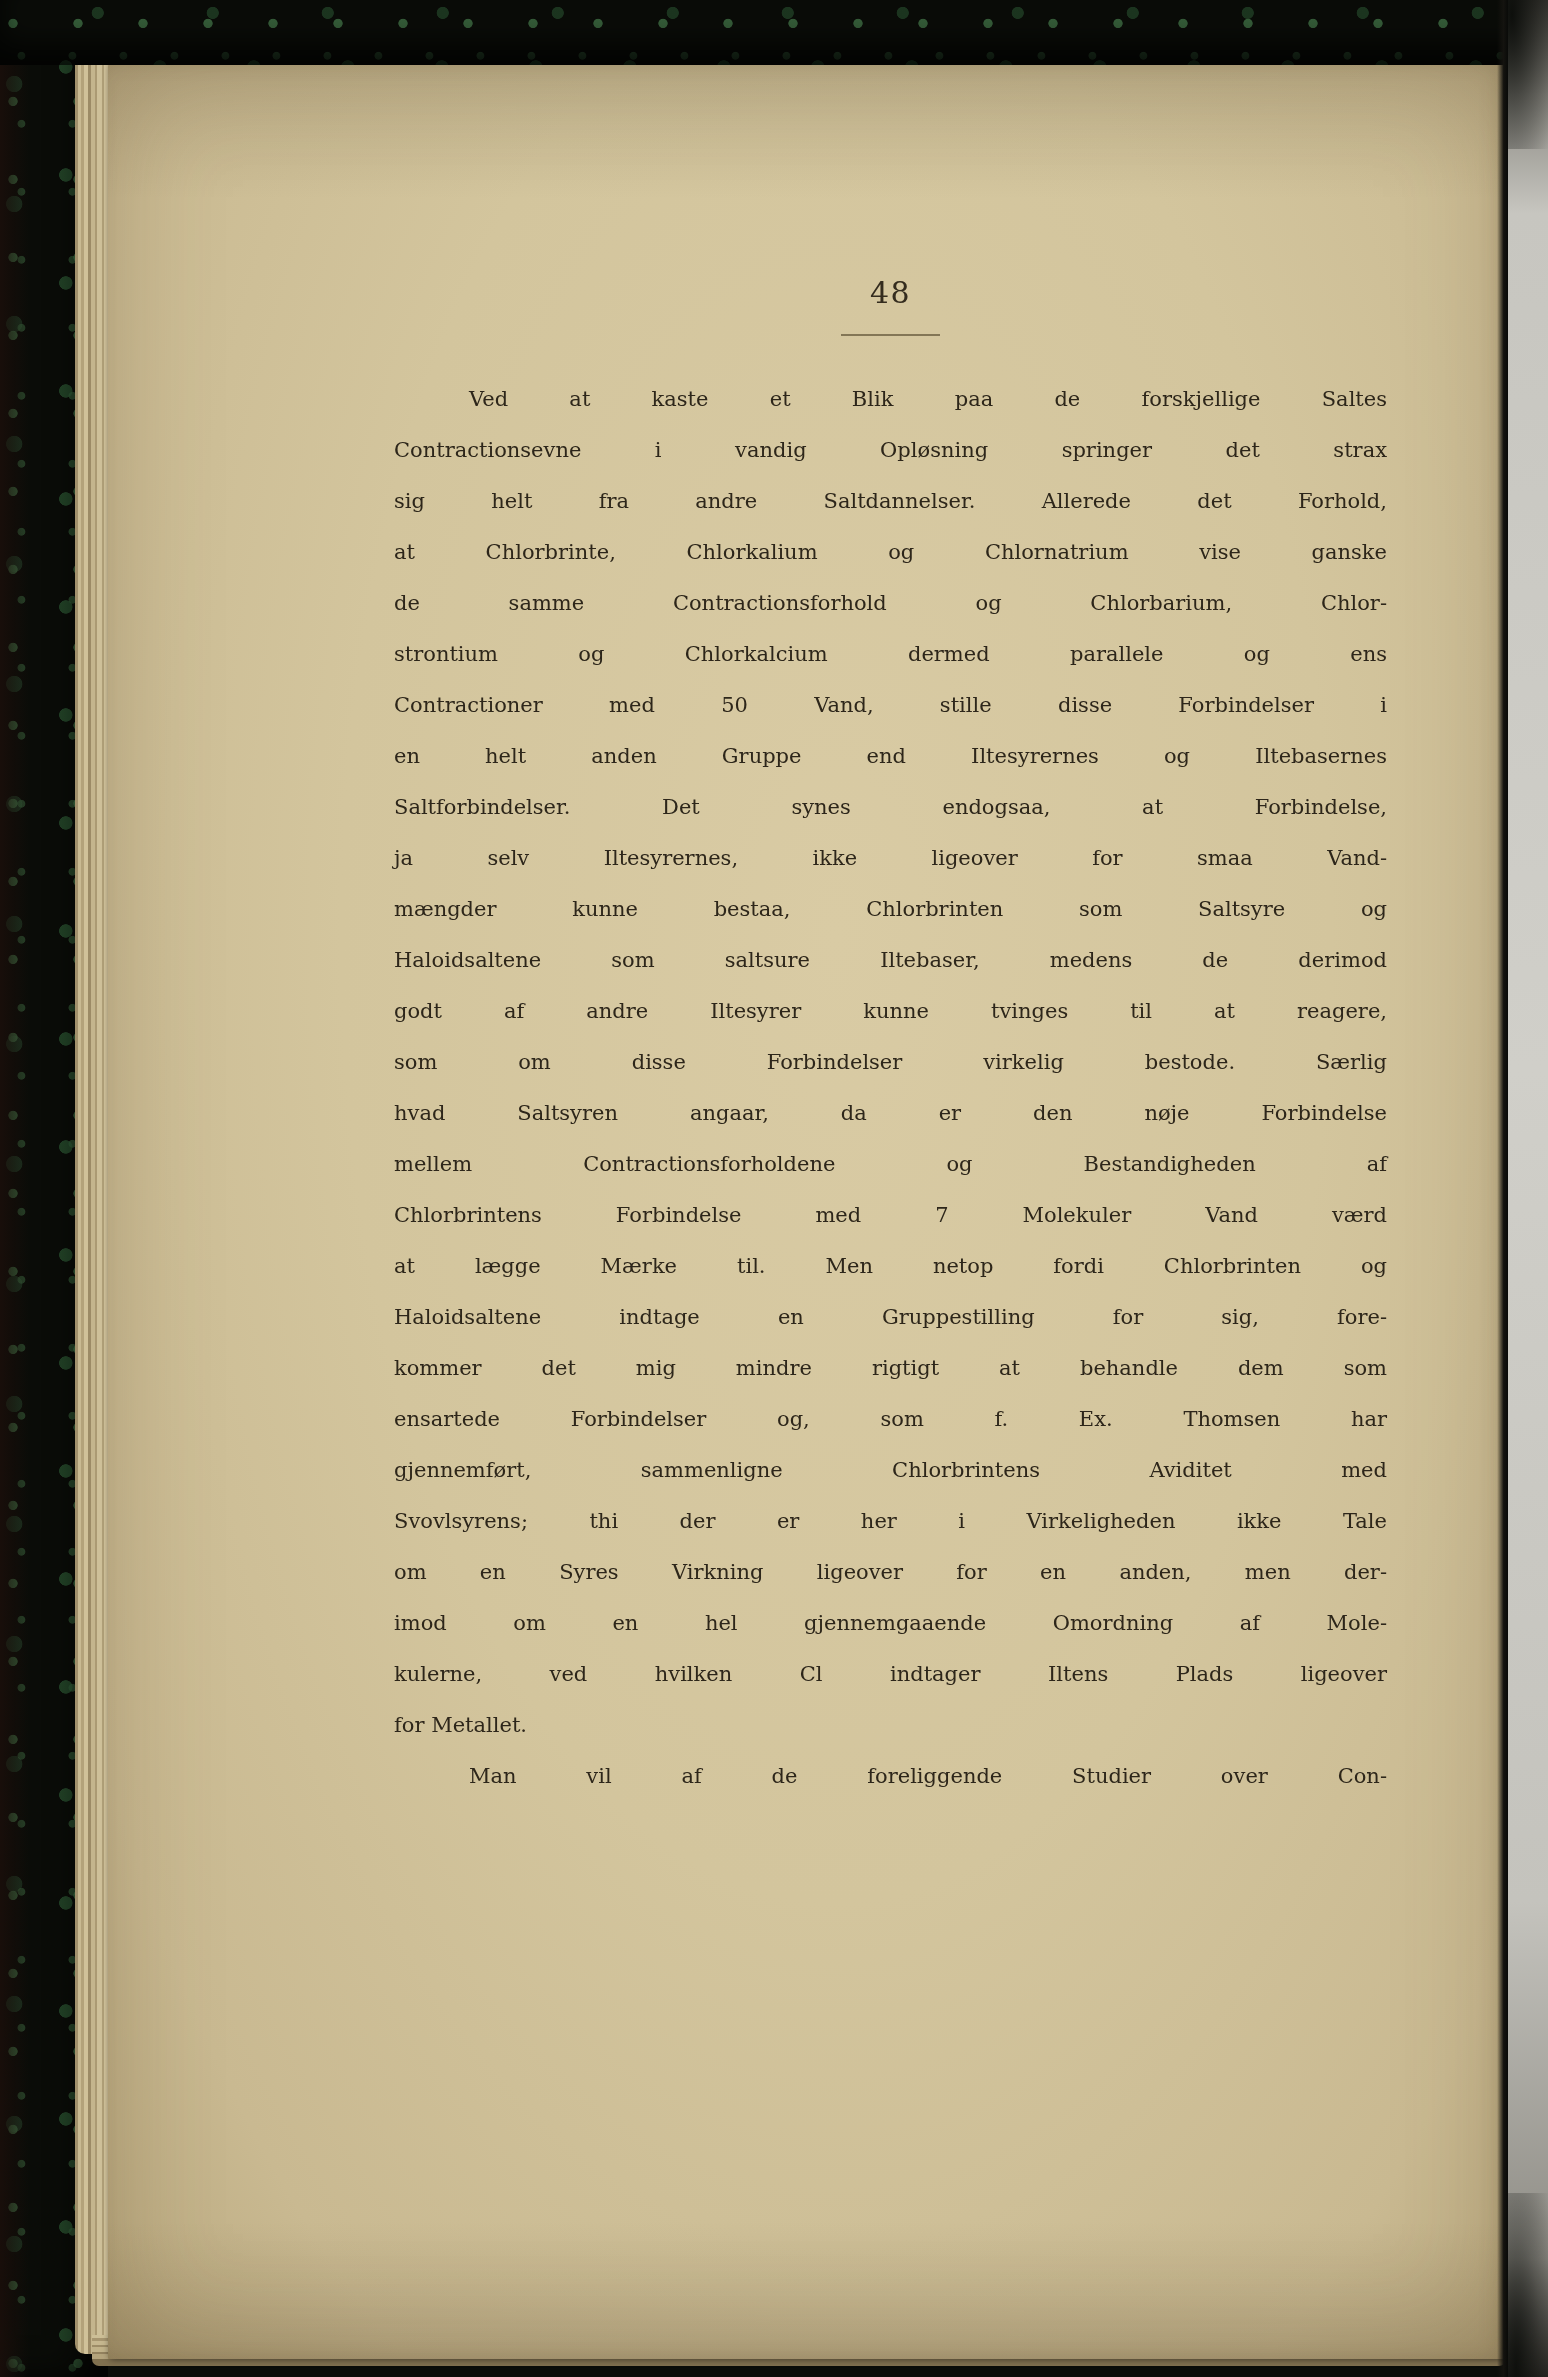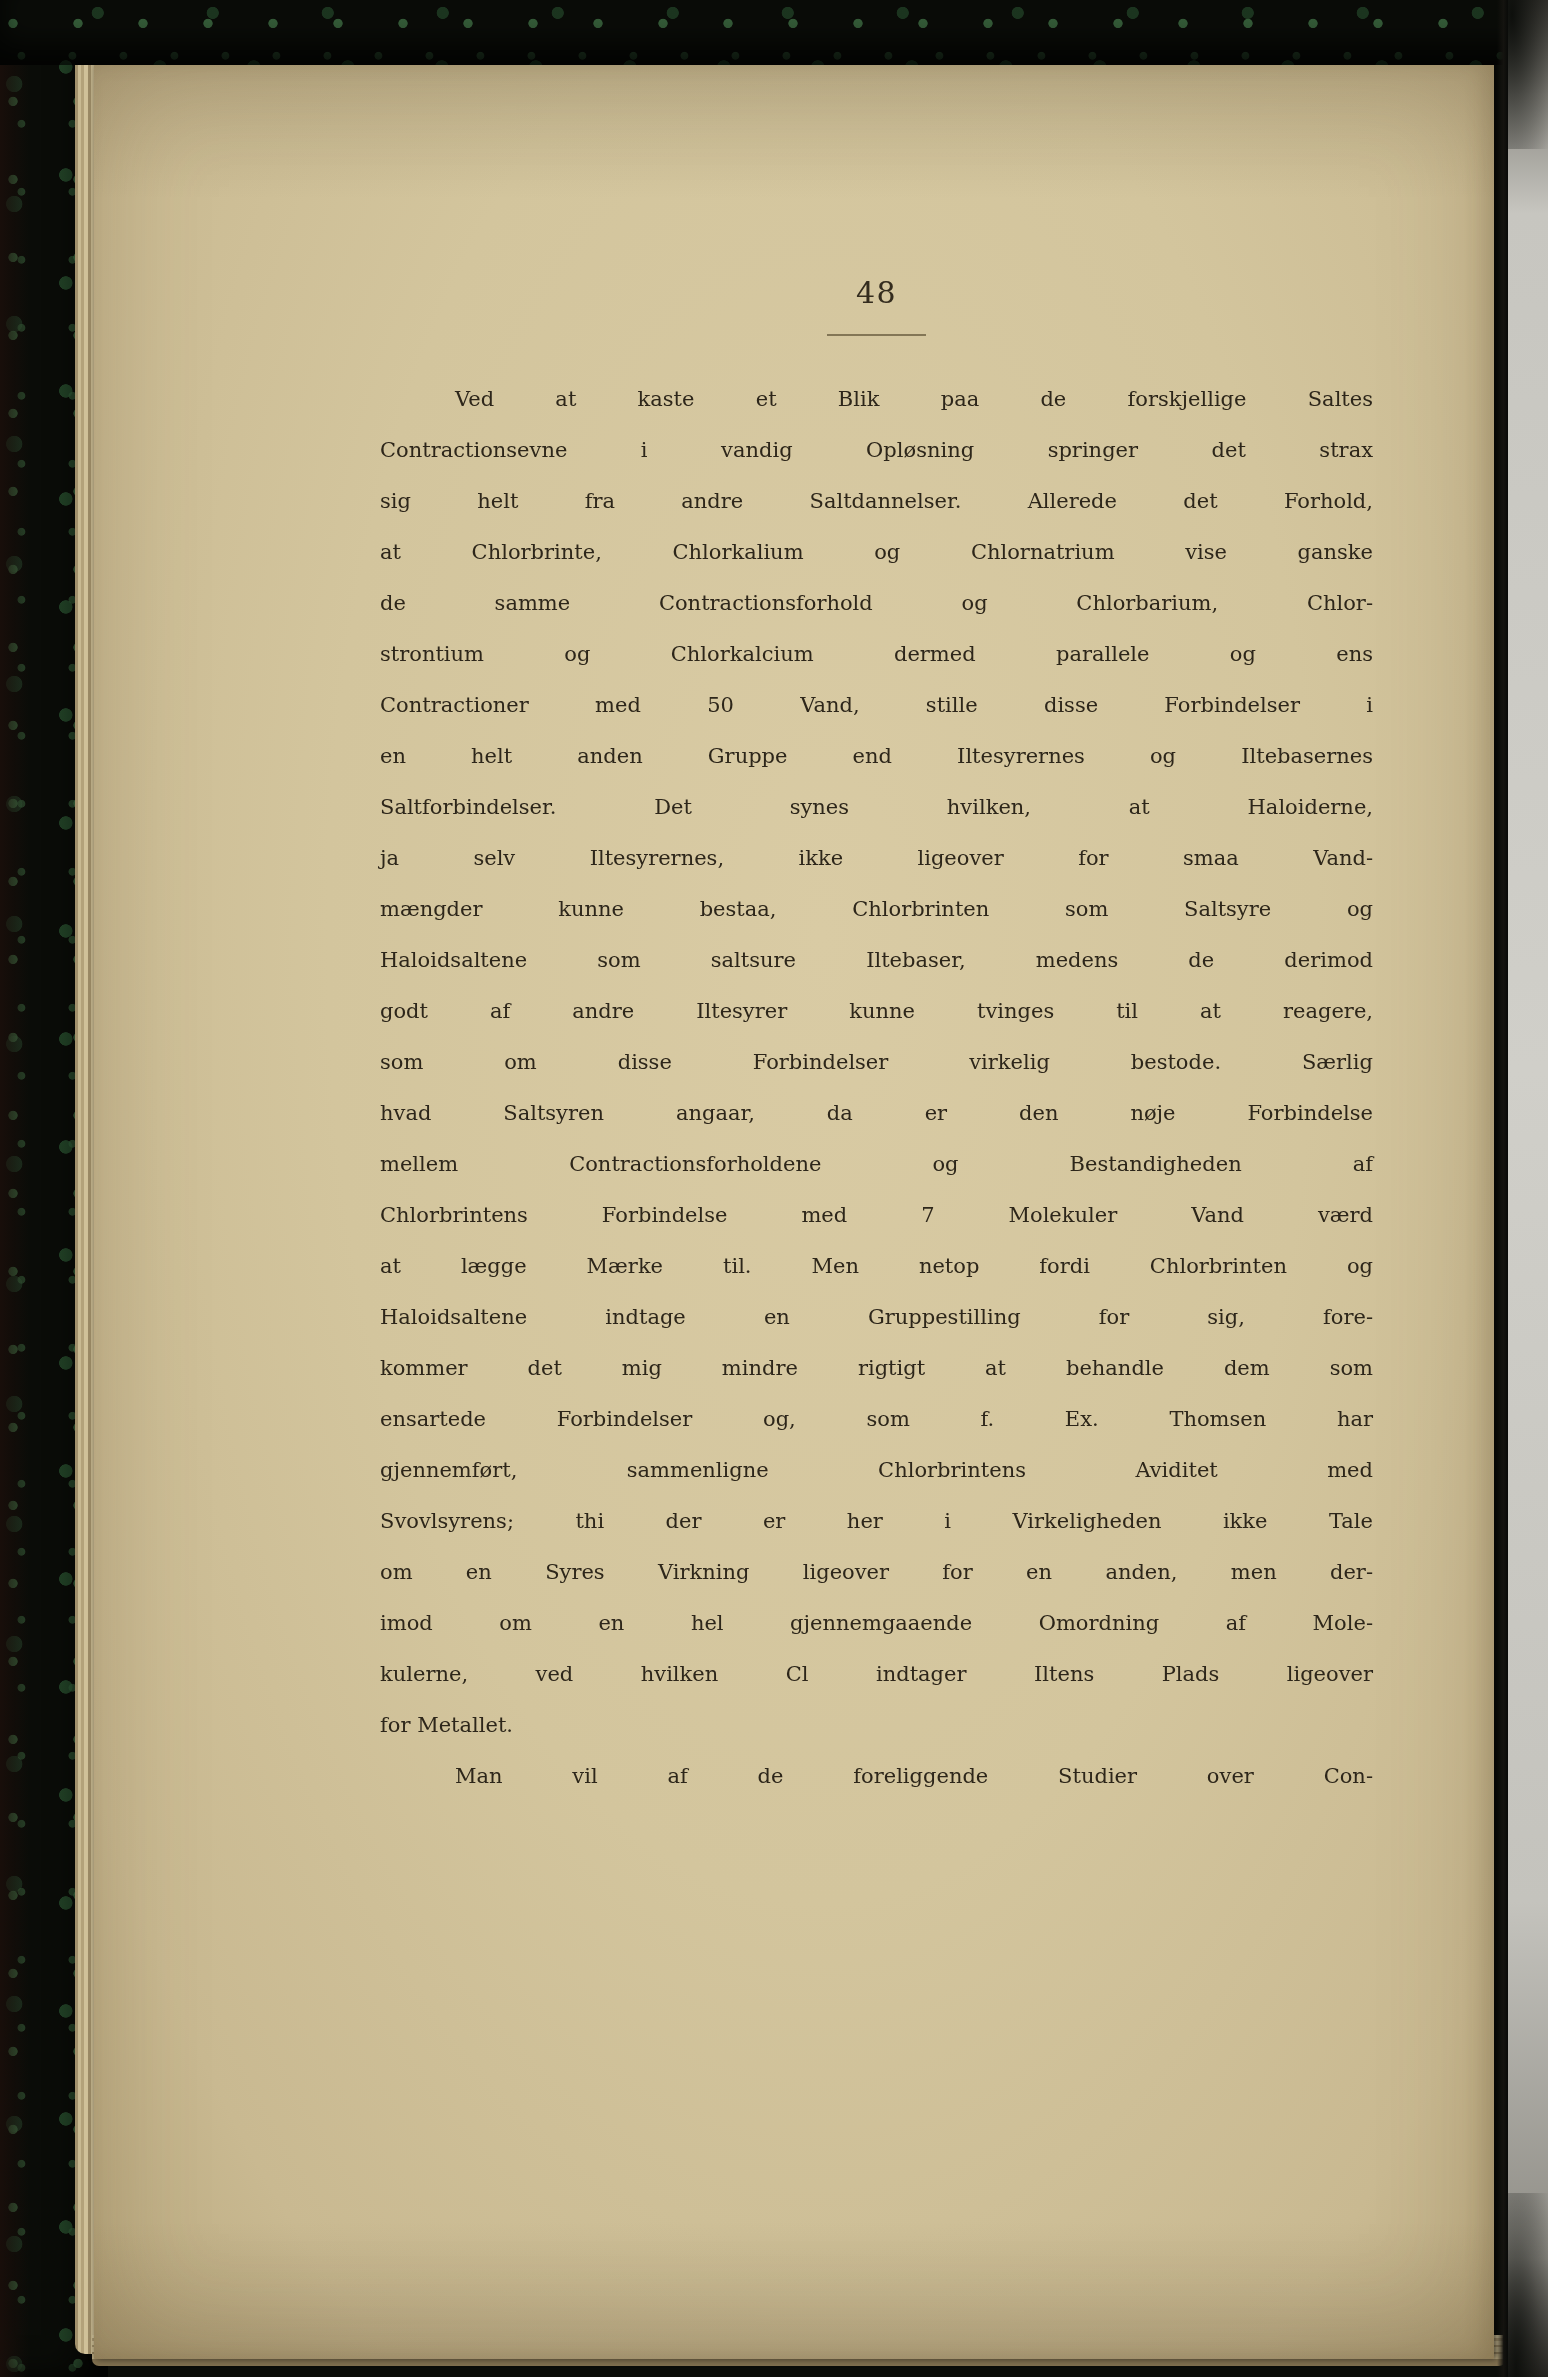--- a/index.html
+++ b/index.html
@@ -62,21 +62,21 @@
     width: 1414px; height: 31px;
     background: repeating-linear-gradient(180deg,
       #cdbf97 0 3.5px, #a79670 3.5px 5.7px, #c6b78f 5.7px 10px,
       #9d8c67 10px 12px, #c1b289 12px 17px, #93825e 17px 19px,
       #b4a47c 19px 24px, #80704f 24px 31px);
     border-radius: 0 0 7px 7px;
   }
   
   .page {
     position: absolute;
-    left: 94px; top: 62px;
+    left: 108px; top: 62px;
     width: 1400px; height: 2297px;
     background:
       radial-gradient(ellipse at 52% 38%, #d9cba4 0%, #d3c59d 48%, #c9b991 82%, #b9a87e 100%);
     box-shadow:
       inset 0 0 113px rgba(92,72,40,.28),
       inset -10px 0 20px rgba(80,60,30,.18),
       2.8px 0 7px rgba(0,0,0,.6);
     border-radius: 4.3px 1.4px 1.4px 1.4px;
   }
   .page-inner-shade {
@@ -178,21 +178,21 @@
       <div class="heading-rule"></div>
       <div class="body-text" id="body-text">
           <div class="line just indent">Ved at kaste et Blik paa de forskjellige Saltes</div>
           <div class="line just">Contractionsevne i vandig Opløsning springer det strax</div>
           <div class="line just">sig helt fra andre Saltdannelser. Allerede det Forhold,</div>
           <div class="line just">at Chlorbrinte, Chlorkalium og Chlornatrium vise ganske</div>
           <div class="line just">de samme Contractionsforhold og Chlorbarium, Chlor-</div>
           <div class="line just">strontium og Chlorkalcium dermed parallele og ens</div>
           <div class="line just">Contractioner med 50 Vand, stille disse Forbindelser i</div>
           <div class="line just">en helt anden Gruppe end Iltesyrernes og Iltebasernes</div>
-          <div class="line just">Saltforbindelser. Det synes hvilken, at Haloiderne,</div>
+          <div class="line just">Saltforbindelser. Det synes endogsaa, at Forbindelse,</div>
           <div class="line just">ja selv Iltesyrernes, ikke ligeover for smaa Vand-</div>
           <div class="line just">mængder kunne bestaa, Chlorbrinten som Saltsyre og</div>
           <div class="line just">Haloidsaltene som saltsure Iltebaser, medens de derimod</div>
           <div class="line just">godt af andre Iltesyrer kunne tvinges til at reagere,</div>
           <div class="line just">som om disse Forbindelser virkelig bestode. Særlig</div>
           <div class="line just">hvad Saltsyren angaar, da er den nøje Forbindelse</div>
           <div class="line just">mellem Contractionsforholdene og Bestandigheden af</div>
           <div class="line just">Chlorbrintens Forbindelse med 7 Molekuler Vand værd</div>
           <div class="line just">at lægge Mærke til. Men netop fordi Chlorbrinten og</div>
           <div class="line just">Haloidsaltene indtage en Gruppestilling for sig, fore-</div>

